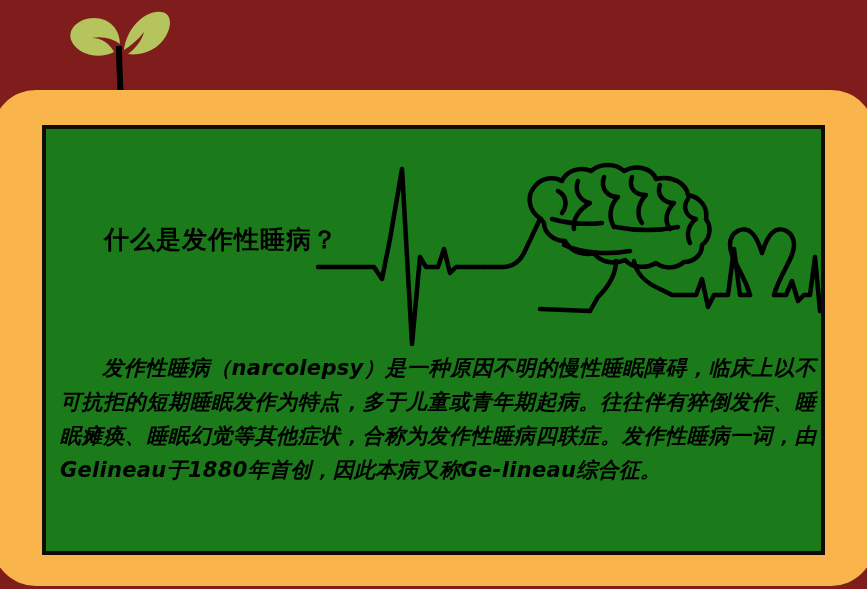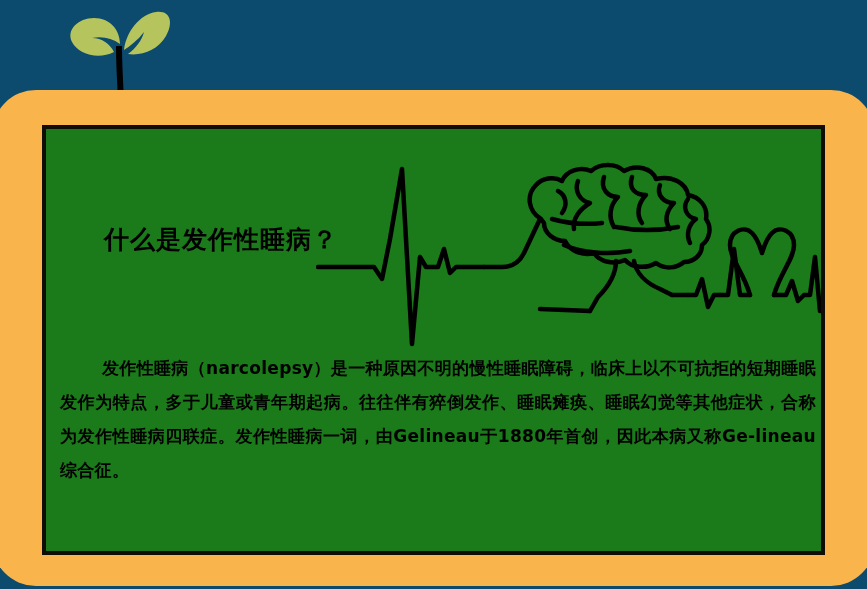--- a/index.html
+++ b/index.html
@@ -9,21 +9,21 @@
     background: #000000;
   }
   body {
     font-family: "DejaVu Sans", "Liberation Sans", sans-serif;
   }
 
   #stage {
     position: relative;
     width: 867px;
     height: 589px;
-    background: #0c4a6e;
+    background: #7f1d1d;
     overflow: hidden;
   }
 
   
   #sprout {
     position: absolute;
     left: 62px;
     top: 4px;
     width: 112px;
     height: 96px;
@@ -76,27 +76,28 @@
     height: 195px;
     pointer-events: none;
   }
 
   
   #body-text {
     position: absolute;
     left: 14px;
     top: 222px;
     width: 756px;
-    font-size: 17px;
+    font-size: 21px;
     font-weight: 700;
     color: #000000;
     line-height: 34px;
     letter-spacing: 0.3px;
     text-align: justify;
     text-justify: inter-character;
+    font-style: italic;
   }
   #body-text .indent { display: inline-block; width: 42px; }
 
   
   [data-bind] { white-space: pre-wrap; }
   #title[data-bind], #body-paragraph[data-bind] { white-space: normal; }
   #title { white-space: nowrap; }
 </style>
 </head>
 <body>

